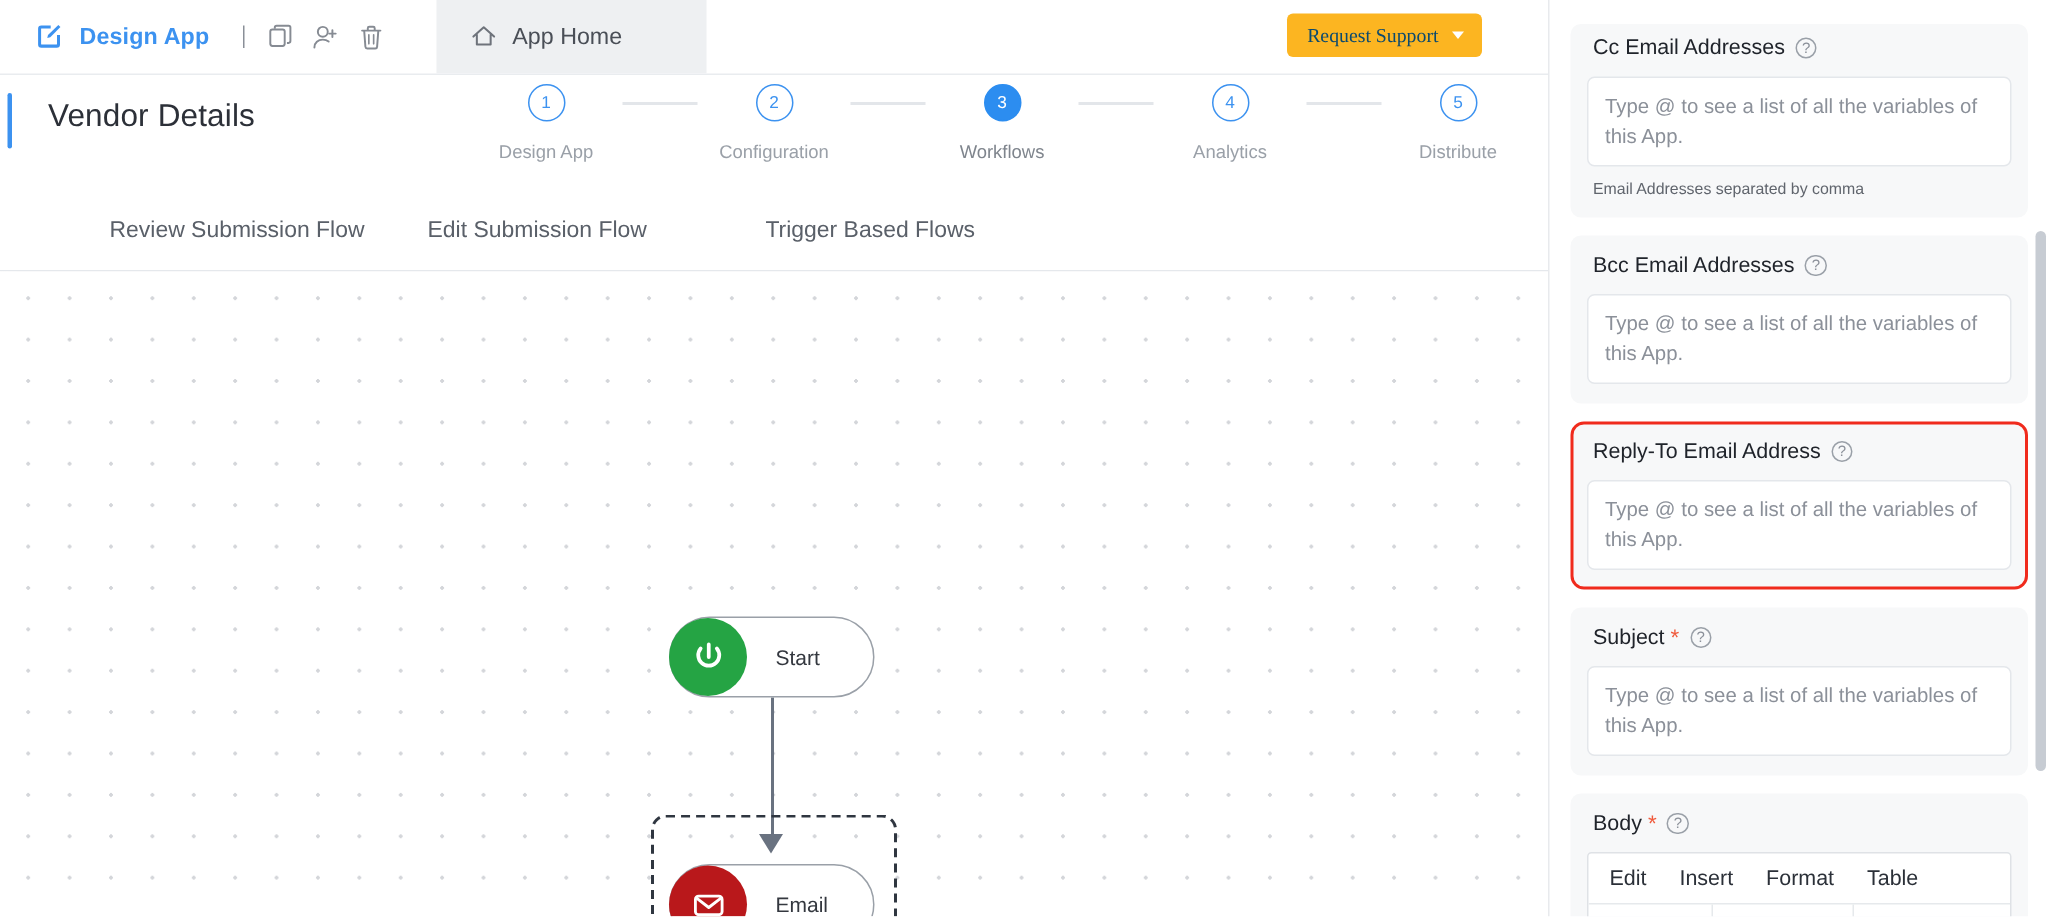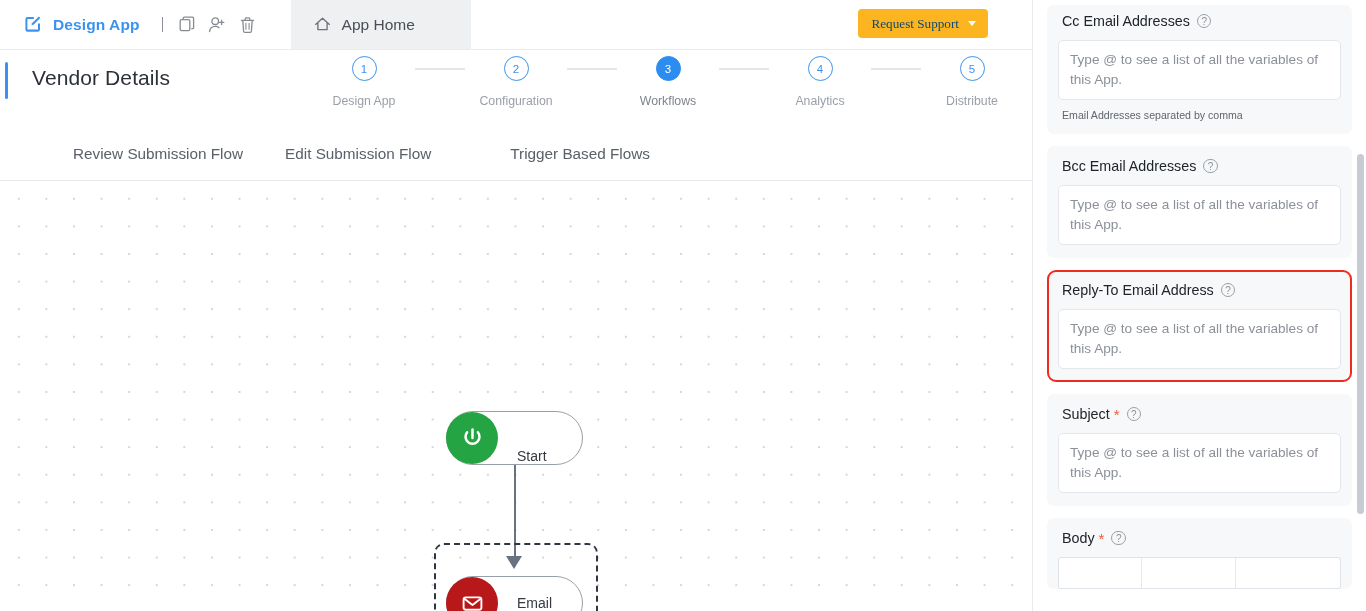--- a/index.html
+++ b/index.html
@@ -257,21 +257,21 @@
   }
   .node-badge.green { background: #25a444; }
   .node-badge.red   { background: #b9181b; }
   .node-label {
     margin-left: 19px;
     font-size: 14px;
     color: #34383f;
     white-space: nowrap;
   }
 
-  #node-start { left: 446px; top: 230px; width: 137px; align-items: flex-end; }
+  #node-start { left: 446px; top: 230px; width: 137px; }
 
   .node-selection {
     position: absolute;
     left: 434px; top: 362px;
     width: 164px; height: 124px;
     border: 2px dashed #2f3640;
     border-radius: 10px;
     background: transparent;
   }
   #node-email {
@@ -301,21 +301,21 @@
     border-left: 1px solid #e8eaed;
     overflow: hidden;
   }
   .field-card {
     position: relative;
     margin: 0 14px 12px 14px;
     background: #f7f8f9;
     border-radius: 7px;
     padding: 12px 11px 13px 11px;
   }
-  .field-card.first { margin-top: 5px; padding-top: 0; }
+  .field-card.first { margin-top: 16px; padding-top: 0; }
   .field-card.highlighted {
     border: 2px solid #f02b1d;
     border-radius: 9px;
     padding: 10px 9px 11px 9px;
   }
   .field-label-row {
     display: flex;
     align-items: center;
     gap: 7px;
     margin-bottom: 11px;
@@ -567,20 +567,26 @@
       <div class="field-input">Type @ to see a list of all the variables of this App.</div>
     </div>
 
     <div class="field-card" style="padding-bottom:0;">
       <div class="field-label-row">
         <span class="field-label">Body</span>
         <span class="req-star">*</span>
         <span class="help-ico">?</span>
       </div>
       <div class="editor-box">
+        <div class="editor-menubar">
+          <span class="editor-menu-item">Edit</span>
+          <span class="editor-menu-item">Insert</span>
+          <span class="editor-menu-item">Format</span>
+          <span class="editor-menu-item">Table</span>
+        </div>
         <div class="editor-toolbar2">
           <div class="editor-tb-cell" style="width:88px;"></div>
           <div class="editor-tb-cell" style="width:100px;"></div>
           <div class="editor-tb-cell" style="width:110px;border-right:none;"></div>
         </div>
       </div>
     </div>
 
     <div class="panel-scroll-track"></div>
   </div>

